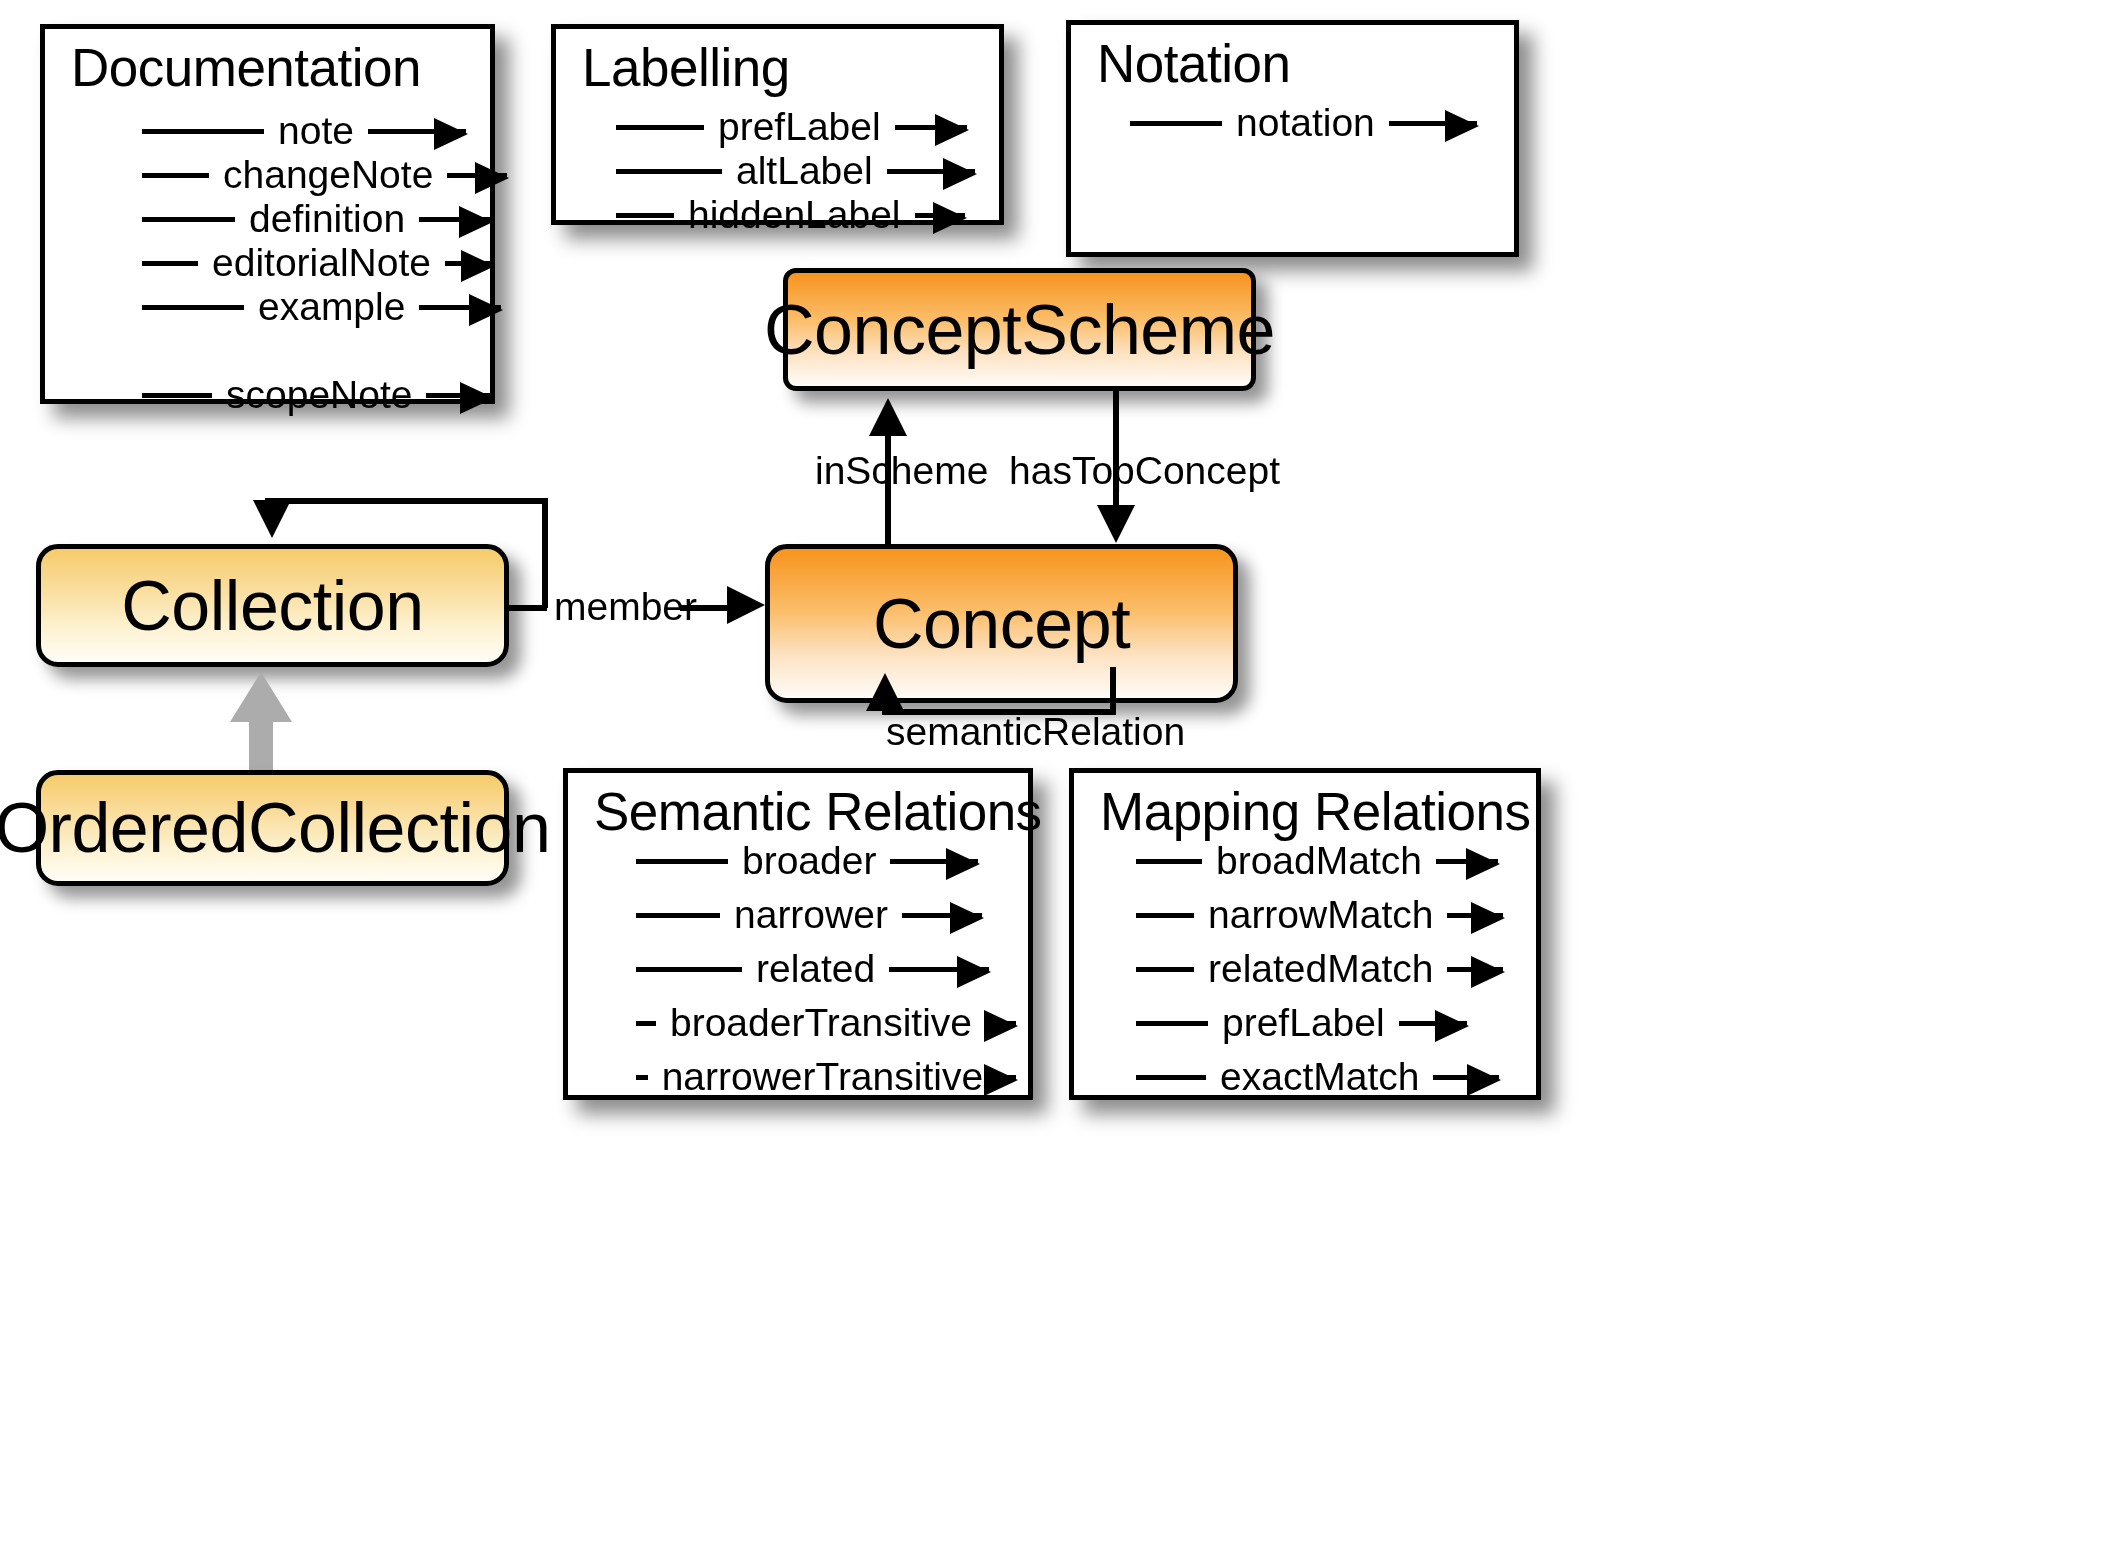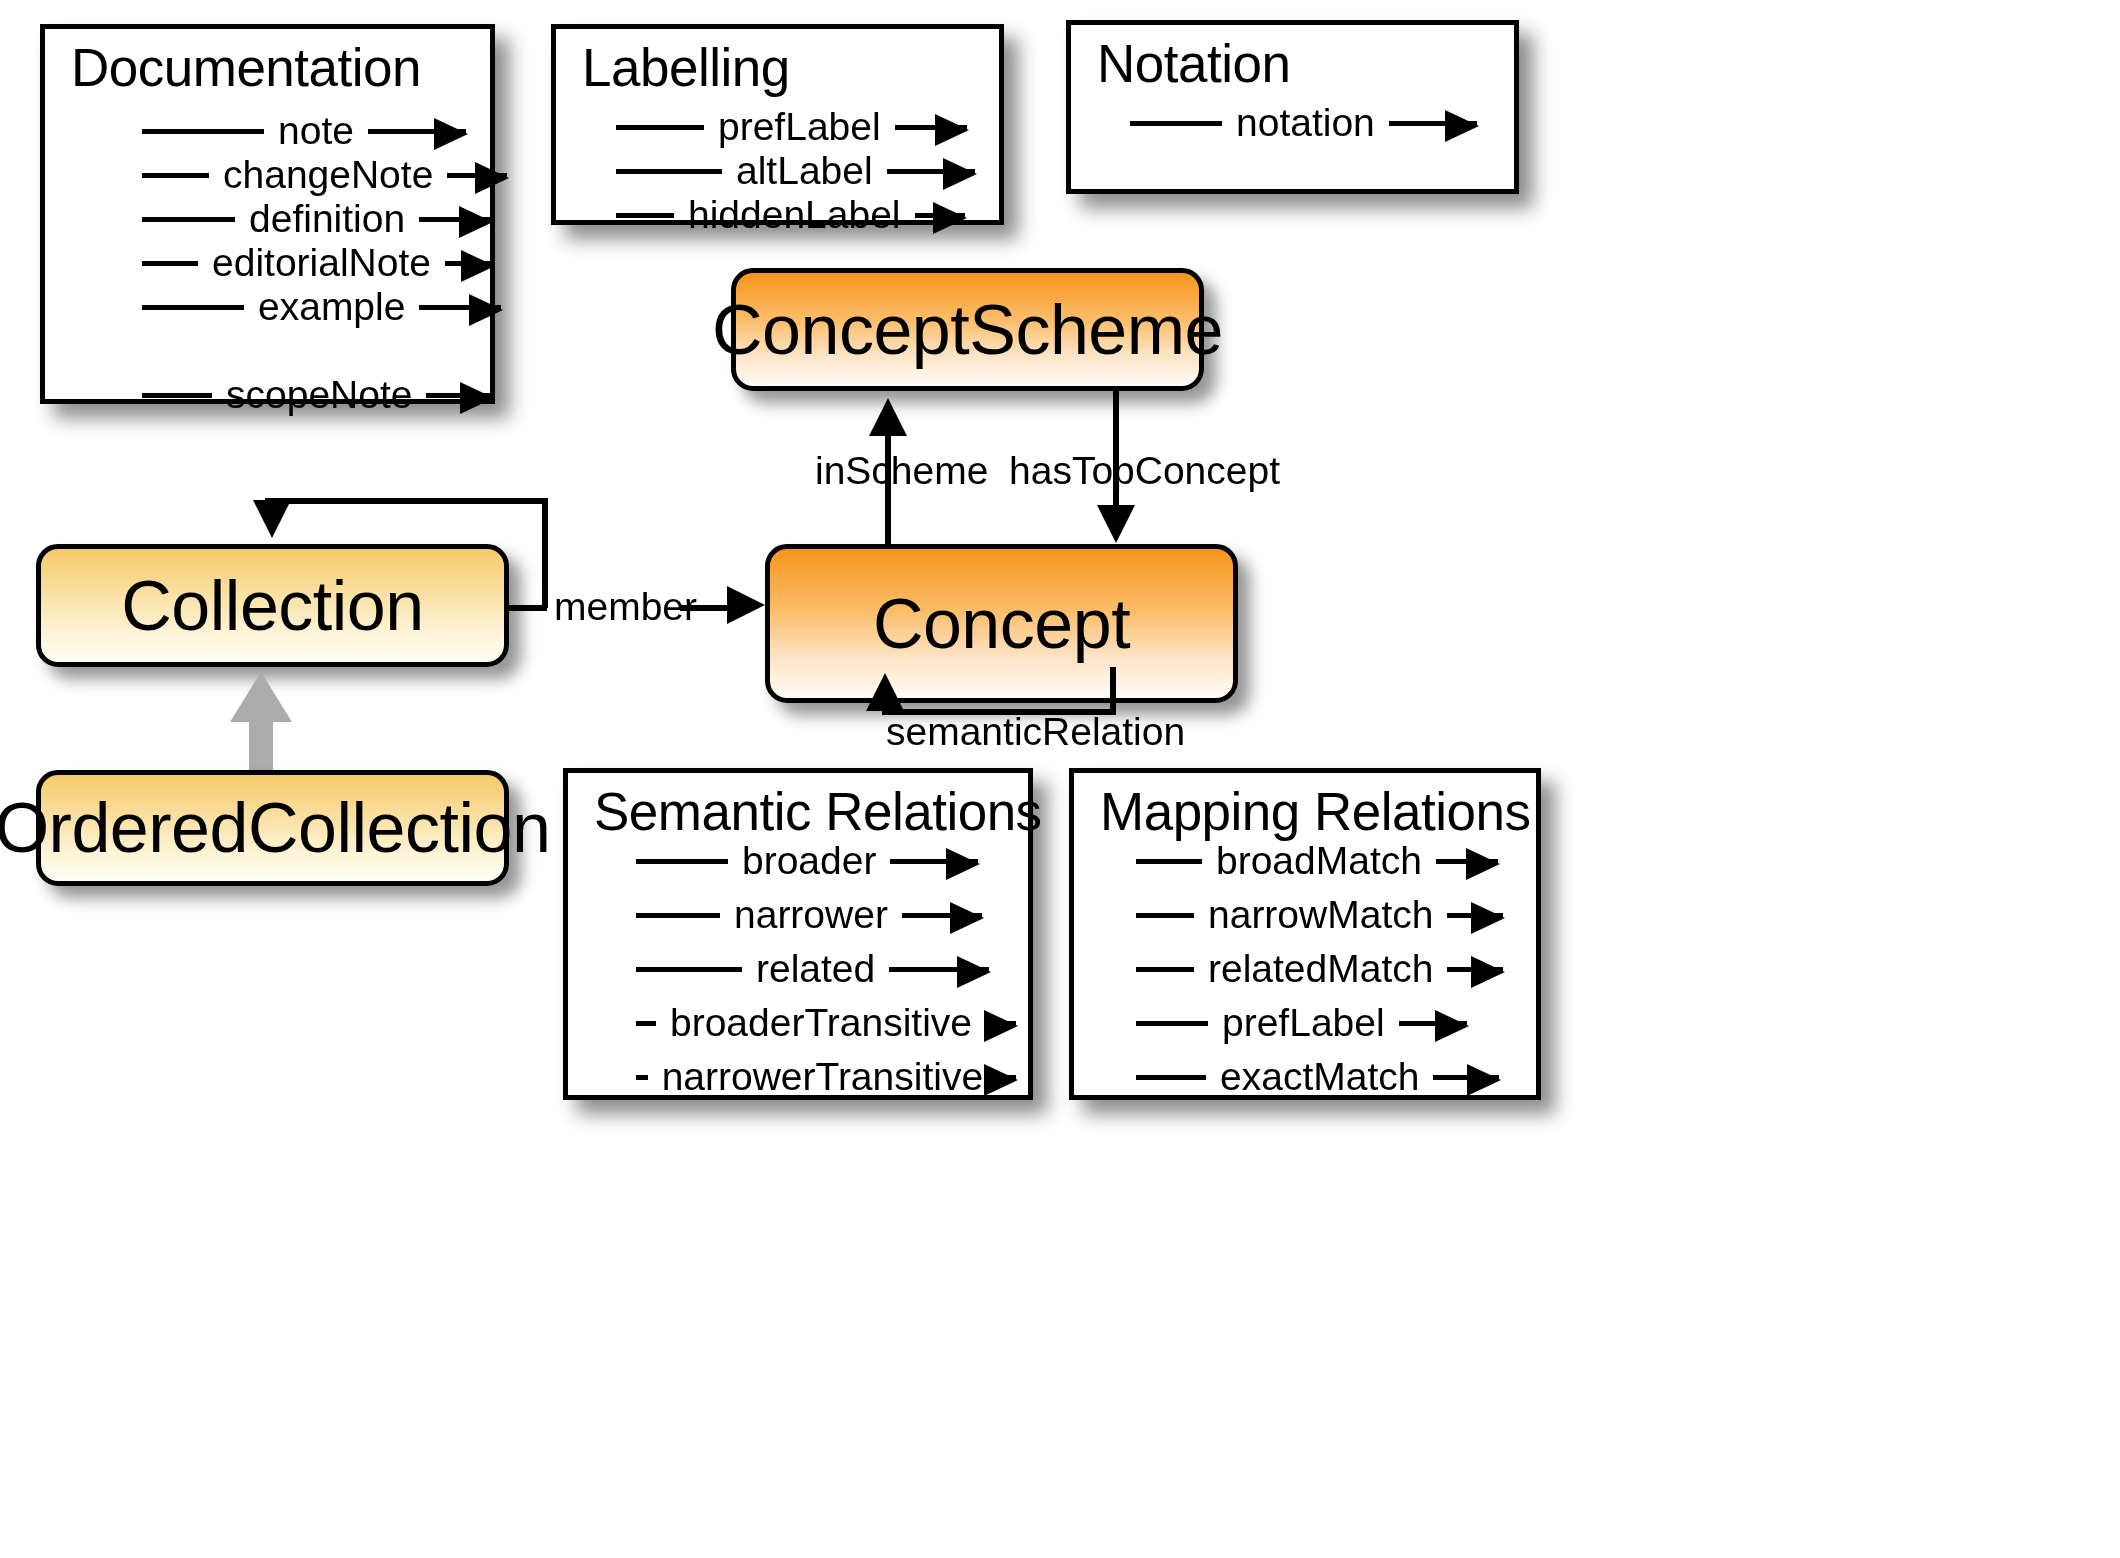--- a/index.html
+++ b/index.html
@@ -210,31 +210,31 @@
       <div class="seg-right" style="width:88px;"></div>
     </div>
 
     <div class="proprow" style="left:60px; top:166px; width:368px;">
       <div class="seg-left" style="width:58px;"></div>
       <div class="plabel">hiddenLabel</div>
       <div class="seg-right" style="width:50px;"></div>
     </div>
   </div>
 
-  <div class="propbox" style="left:1066px; top:20px; width:453px; height:174px;">
+  <div class="propbox" style="left:1066px; top:20px; width:453px; height:237px;">
     <div class="propbox-title">Notation</div>
 
     <div class="proprow" style="left:59px; top:78px; width:368px;">
       <div class="seg-left" style="width:92px;"></div>
       <div class="plabel">notation</div>
       <div class="seg-right" style="width:88px;"></div>
     </div>
   </div>
 
-  <div class="classbox concept" style="left:731px; top:268px; width:473px; height:123px;">
+  <div class="classbox concept" style="left:783px; top:268px; width:473px; height:123px;border-radius:13px;">
     <span class="cname">ConceptScheme</span>
   </div>
 
   <div class="arrowhead-up" style="left:869px; top:398px;"></div>
   <div class="vline" style="left:885px; top:432px; height:118px;"></div>
   <div class="edgelabel" style="left:815px; top:450px;">inScheme</div>
 
   <div class="vline" style="left:1113px; top:391px; height:120px;"></div>
   <div class="arrowhead-down" style="left:1097px; top:505px;"></div>
   <div class="edgelabel" style="left:1009px; top:450px;">hasTopConcept</div>

